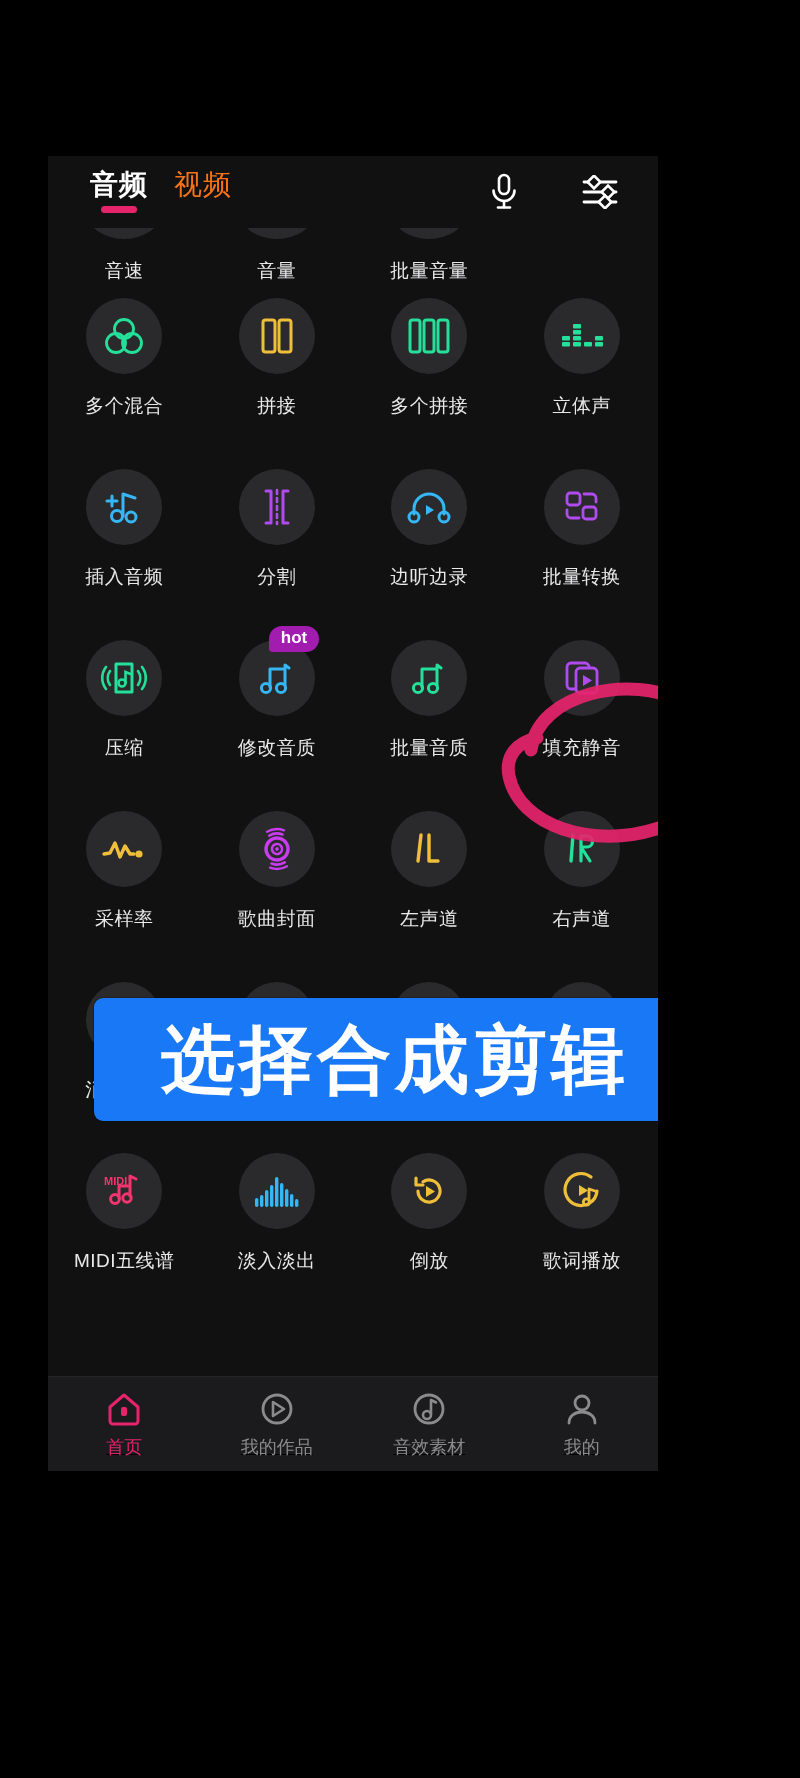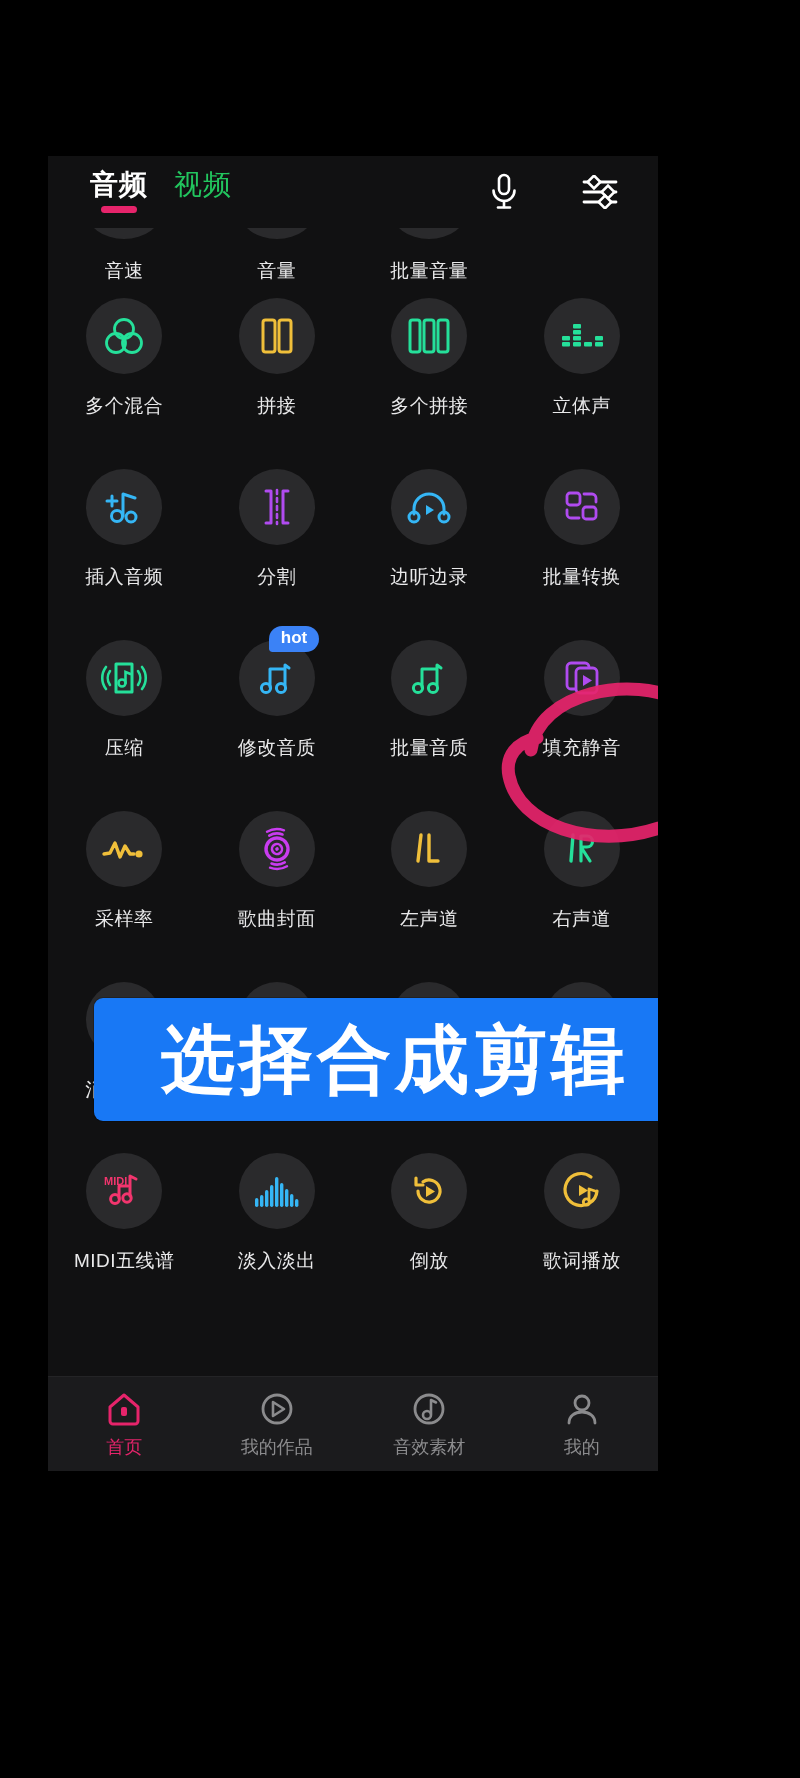--- a/index.html
+++ b/index.html
@@ -2,45 +2,45 @@
 <html><head>
 <meta charset="utf-8">
 <style>
   html,body{margin:0;padding:0;background:#000;}
   body{width:800px;height:1778px;overflow:hidden;font-family:"Liberation Sans","DejaVu Sans",sans-serif;}
   .phone{position:absolute;left:48px;top:156px;width:610px;height:1315px;background:#111112;overflow:hidden;}
 
   
   .header{position:relative;height:72px;display:flex;align-items:center;padding:0 32px 0 42px;box-sizing:border-box;}
   .tabs{display:flex;align-items:flex-end;gap:26px;}
-  .tab{position:relative;font-size:28px;line-height:1;padding-bottom:14px;color:#22c55e;letter-spacing:1px;}
+  .tab{position:relative;font-size:28px;line-height:1;padding-bottom:14px;color:#f97316;letter-spacing:1px;}
   .tab.active{color:#fff;font-weight:bold;}
   .tab.active .underline{position:absolute;left:50%;transform:translateX(-50%);bottom:0;width:36px;height:7px;border-radius:4px;background:#e6246b;}
   .hdr-spacer{flex:1;}
   .hdr-icons{display:flex;align-items:center;gap:56px;margin-right:6px;}
   .icon-btn{width:40px;height:44px;display:flex;align-items:center;justify-content:center;}
 
   
   .grid-wrap{position:relative;height:1150px;overflow:hidden;}
   .grid{display:grid;grid-template-columns:repeat(4,1fr);row-gap:4px;}
   .cell{display:flex;flex-direction:column;align-items:center;height:167px;justify-content:flex-start;position:relative;}
   .bubble{position:relative;width:76px;height:76px;border-radius:50%;background:#2a2a2c;display:flex;align-items:center;justify-content:center;margin-top:14px;}
   .cell .lbl{margin-top:19px;font-size:19px;color:#e9e9ea;letter-spacing:.5px;white-space:nowrap;}
-  .badge{position:absolute;top:-14px;left:30px;background:#3b82f6;color:#fff;font-size:17px;font-weight:bold;
+  .badge{position:absolute;top:-14px;left:30px;background:#a21caf;color:#fff;font-size:17px;font-weight:bold;
          padding:2px 12px 4px;border-radius:14px 14px 14px 4px;line-height:1.15;font-family:"Liberation Sans",sans-serif;}
 
   
   .row-clip{height:56px;overflow:hidden;position:relative;}
   .row-clip .grid .cell{height:56px;}
   .row-clip .bubble{margin-top:-46px;}
 
   
   .navbar{position:absolute;left:0;bottom:0;width:610px;height:94px;background:#1b1b1d;border-top:1px solid #242426;
           display:grid;grid-template-columns:repeat(4,1fr);align-items:center;}
-  .nav-item{display:flex;flex-direction:column;align-items:center;gap:7px;}
+  .nav-item{display:flex;flex-direction:column;align-items:center;gap:7px;text-decoration:underline;}
   .nav-item .nlbl{font-size:18px;color:#8b8b8d;}
   .nav-item.active .nlbl{color:#e6246b;}
 
   
   .banner{position:absolute;left:46px;top:842px;width:602px;height:123px;background:#1878f5;border-radius:9px;
           display:flex;align-items:center;justify-content:center;z-index:40;box-shadow:0 0 0 1px rgba(0,0,0,.2);}
   .banner span{color:#fff;font-size:74px;font-weight:bold;letter-spacing:4px;line-height:1;}
   .circle-anno{position:absolute;left:385px;top:502px;width:290px;height:195px;z-index:30;pointer-events:none;}
 </style>
 </head>

